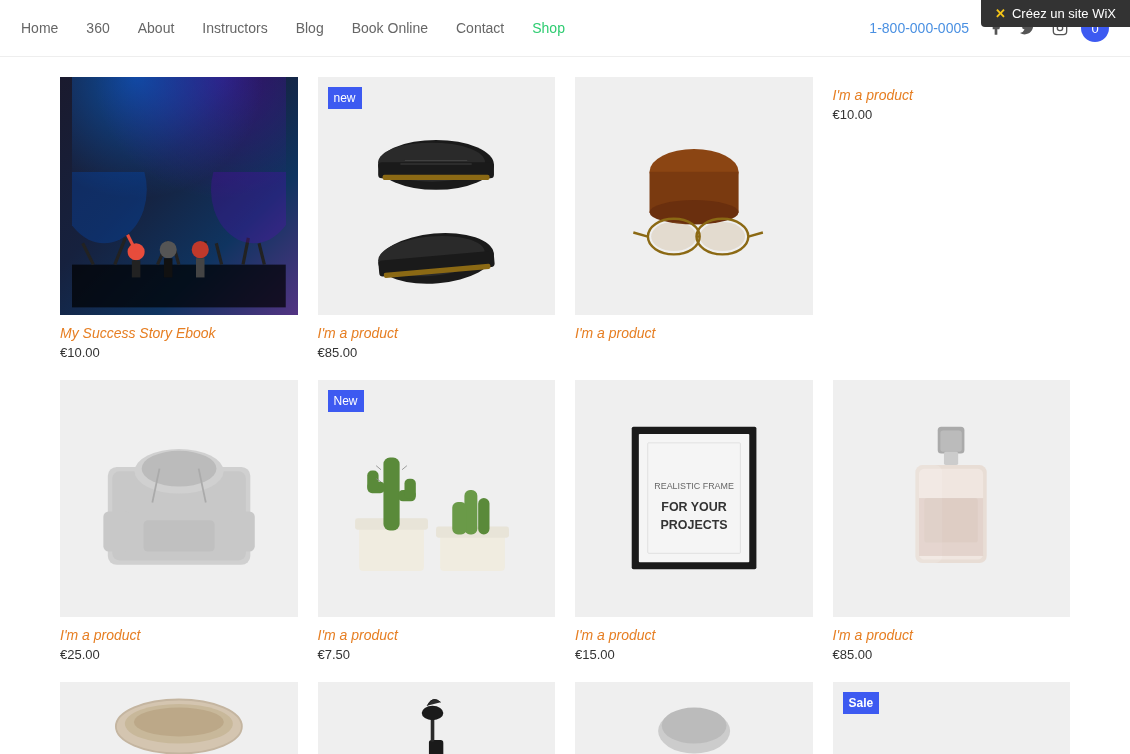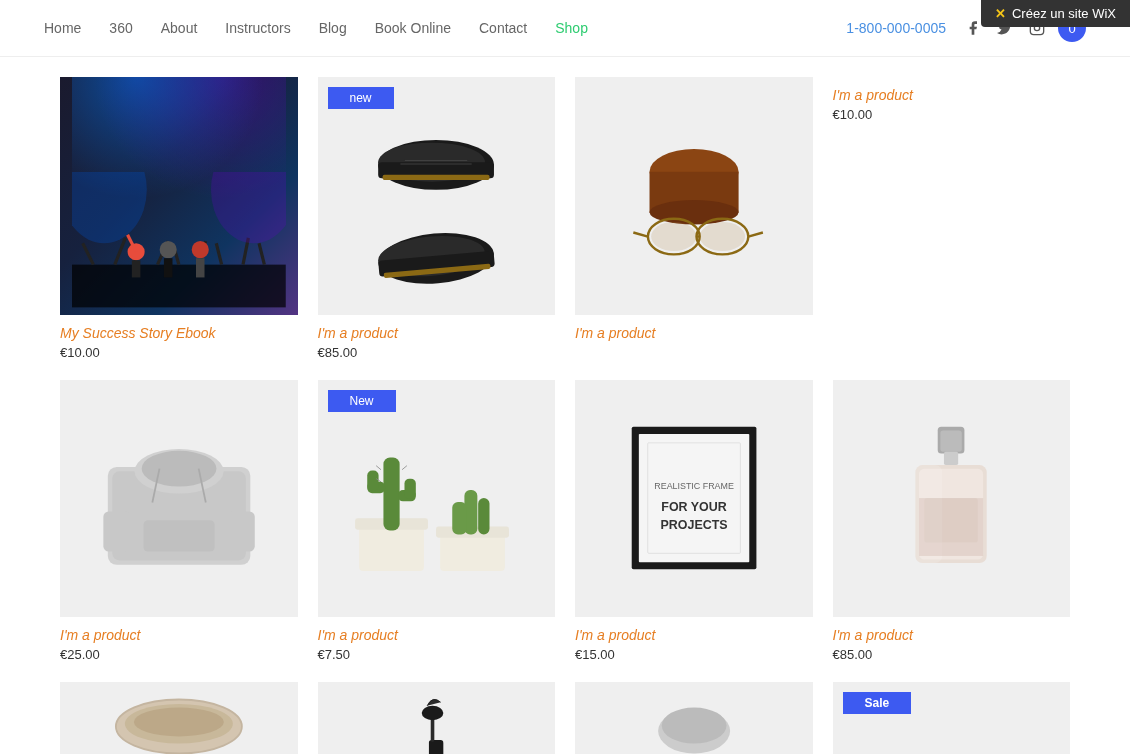--- a/index.html
+++ b/index.html
@@ -21,21 +21,21 @@
     }
     .wix-banner .wix-x {
       color: #f5c518;
       font-weight: bold;
     }
 
     
     nav {
       display: flex;
       align-items: center;
-      padding: 14px 44px;
+      padding: 14px 21px;
       border-bottom: 1px solid #eee;
       gap: 0;
     }
     .nav-links {
       display: flex;
       gap: 28px;
       flex: 1;
     }
     .nav-links a {
       text-decoration: none;
@@ -99,21 +99,21 @@
       justify-content: center;
     }
 
     .product-image-wrap .badge {
       position: absolute;
       top: 10px;
       left: 10px;
       background: #3d5af1;
       color: #fff;
       font-size: 12px;
-      padding: 4px 22px;
+      padding: 4px 6px;
       font-weight: normal;
     }
     .product-image-wrap .badge.sale {
       background: #3d5af1;
       font-weight: bold;
     }
     .product-image-wrap .badge.best-seller {
       background: #3d5af1;
       font-size: 11px;
       padding: 4px 8px;

